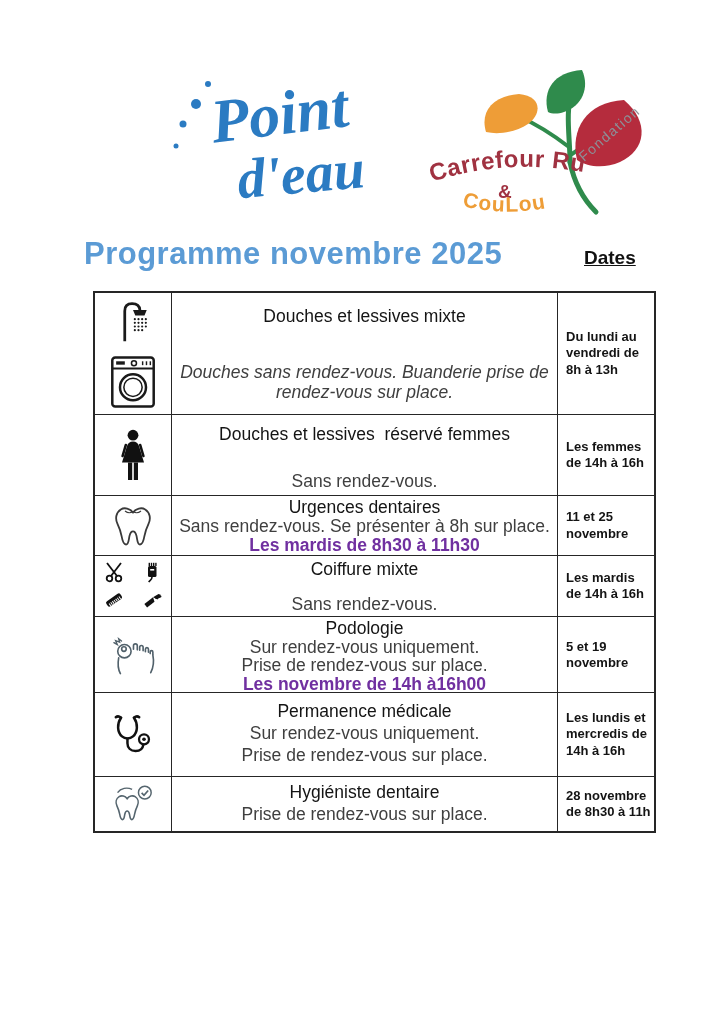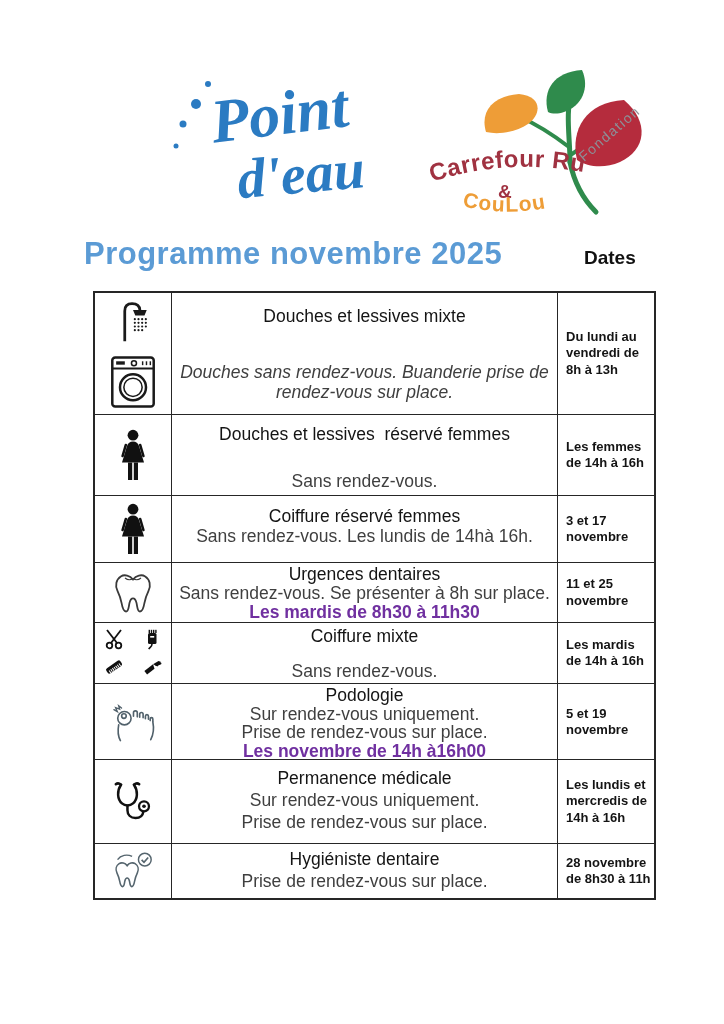--- a/index.html
+++ b/index.html
@@ -16,21 +16,21 @@
     color:#2b7bc2; font-size:14.5px; font-weight:bold; font-style:italic;
   }
   .logo-right { position:absolute; left:424px; top:62px; }
 
   .page-title {
     position:absolute; left:84px; top:236px;
     font-size:31px; font-weight:bold; color:#5b9bd5; letter-spacing:.5px;
   }
   .dates-header {
     position:absolute; left:584px; top:247px;
-    font-size:19px; font-weight:bold; color:#111;
+    font-size:19px; font-weight:bold; color:#111;text-decoration:underline;
   }
 
   
   .sched-table {
     position:absolute; left:93px; top:291px; width:563px;
     border:2px solid #262626; background:#fff;
   }
   .trow { display:grid; grid-template-columns:76px 387px 96px; }
   .trow + .trow { border-top:1.5px solid #262626; }
   .cell { min-width:0; }
@@ -167,36 +167,20 @@
           <rect x="17.8" y="33.5" width="4.2" height="17.5" fill="#111"></rect>
         </svg>
       </div>
       <div class="cell desc-cell">
         <div class="row-title">Douches et lessives  réservé femmes</div>
         <div class="row-body">Sans rendez-vous.</div>
       </div>
       <div class="cell dates-cell">Les femmes de 14h à 16h</div>
     </div>
 
-    <div class="trow r2" style="height:67px">
-      <div class="cell icon-cell">
-        <svg width="34" height="52" viewBox="0 0 34 52">
-          <circle cx="17" cy="6.2" r="5.4" fill="#111"></circle>
-          <path d="M17 12.5c-3.2 0-5 1.6-6 4.6L6 33.5h22L23 17.1c-1-3-2.8-4.6-6-4.6z" fill="#111"></path>
-          <path d="M9.8 16 6.6 27M24.2 16l3.2 11" stroke="#111" stroke-width="2.6" stroke-linecap="round"></path>
-          <rect x="12" y="33.5" width="4.2" height="17.5" fill="#111"></rect>
-          <rect x="17.8" y="33.5" width="4.2" height="17.5" fill="#111"></rect>
-        </svg>
-      </div>
-      <div class="cell desc-cell">
-        <div class="row-title">Coiffure réservé femmes</div>
-        <div class="row-body">Sans rendez-vous. Les lundis de 14hà 16h.</div>
-      </div>
-      <div class="cell dates-cell">3 et 17 novembre</div>
-    </div>
 
     <div class="trow r3" style="height:60px">
       <div class="cell icon-cell">
         <svg width="46" height="44" viewBox="0 0 46 44">
           <path d="M23 8.5C20 4.5 14.5 3 10.8 5.4 6 8.5 5 14.5 7.4 19.6c2 4.2 3.3 7.7 4.2 12.6.8 4.6 2 8.3 4.4 8.3 2.7 0 2.6-4.8 3.5-8.6.7-3 1.8-4.6 3.5-4.6s2.8 1.6 3.5 4.6c.9 3.8.8 8.6 3.5 8.6 2.4 0 3.6-3.7 4.4-8.3.9-4.9 2.2-8.4 4.2-12.6 2.4-5.1 1.4-11.1-3.4-14.2C31.5 3 26 4.5 23 8.5z" fill="none" stroke="#3a3a3a" stroke-width="1.8"></path>
           <path d="M15 7c2.5 2 5.5 2.2 8 .6 2.5 1.6 5.5 1.4 8-.6" fill="none" stroke="#3a3a3a" stroke-width="1.2"></path>
         </svg>
       </div>
       <div class="cell desc-cell">
         <div class="row-title">Urgences dentaires</div>

